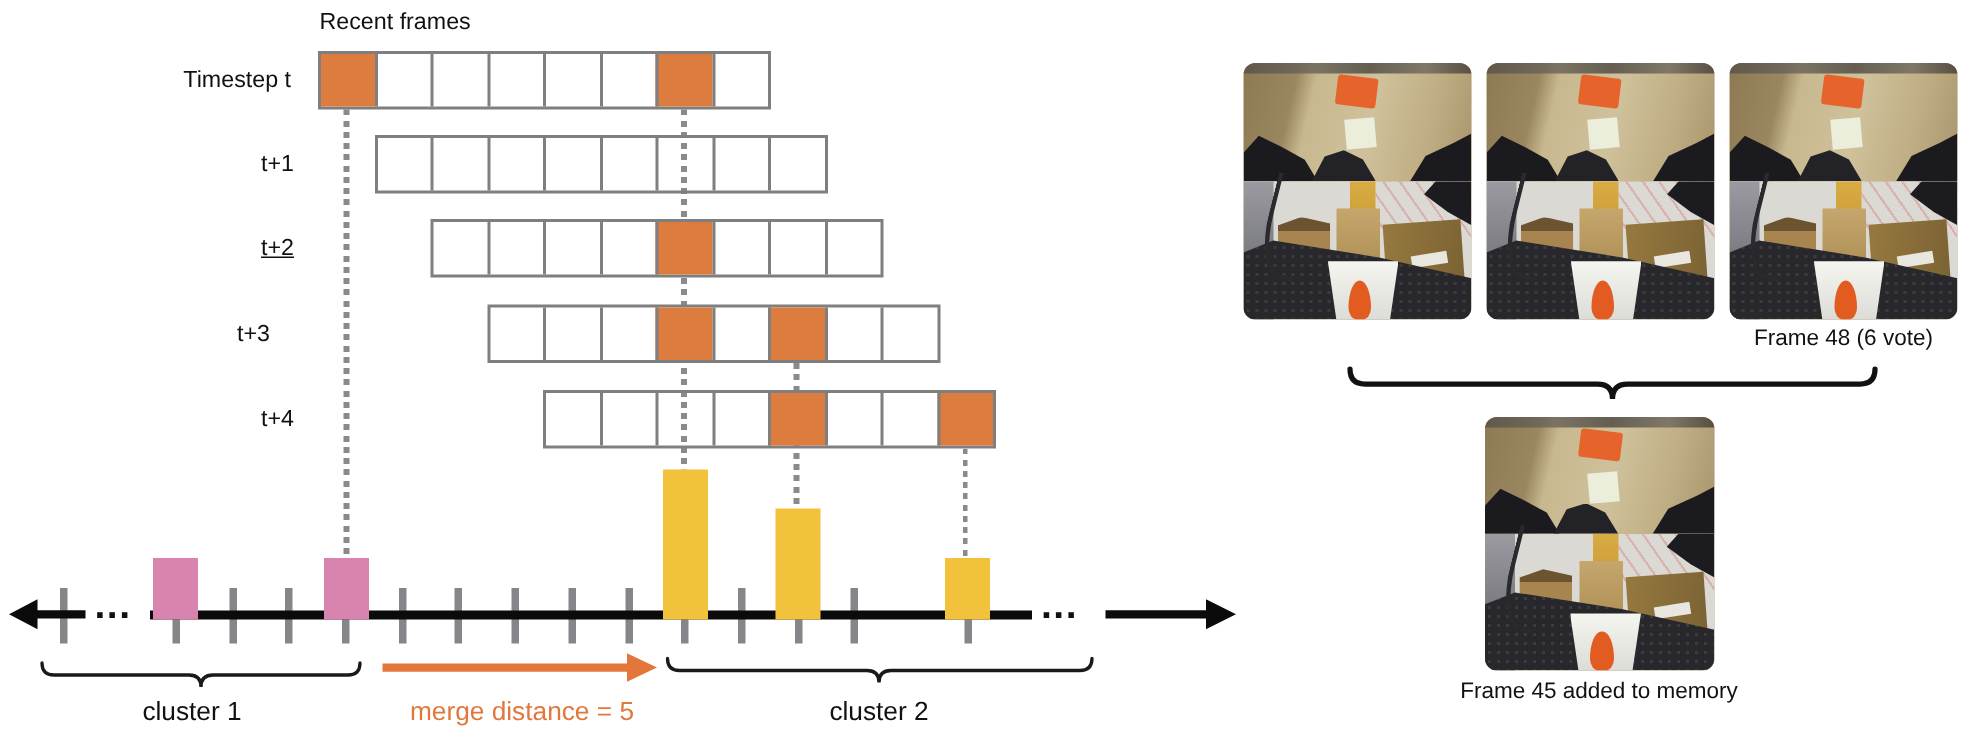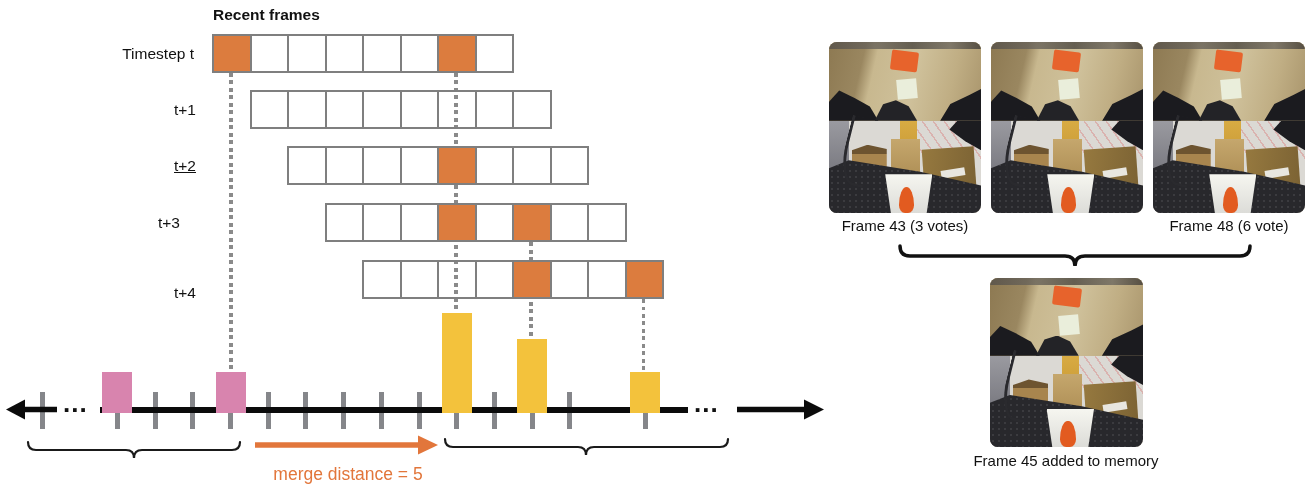--- a/index.html
+++ b/index.html
@@ -63,21 +63,21 @@
       clip-path:polygon(100% 0,100% 100%,60% 70%,20% 30%,40% 0);}
   .sc-cable{left:10%;top:-4%;width:16%;height:72%;border-left:3px solid #2a2a2e;
       border-bottom:3px solid #2a2a2e;border-bottom-left-radius:60%;transform:rotate(14deg);}
   svg.overlay{position:absolute;left:0;top:0;z-index:5;pointer-events:none;}
 </style>
 </head>
 <body>
 
 <div id="canvas">
 
-  <div class="lbl" style="left:213px;top:6px;font-size:15.5px;font-weight:700;">Recent frames</div>
+  <div class="lbl" style="left:213px;top:6px;font-size:15.5px;font-weight:400;">Recent frames</div>
 
   <div id="rows-layer" class="abs">
       <div class="row-label" style="left: 88px; top: 34px; width: 106px; line-height: 39px;">Timestep t</div>
       <div class="frame-row" style="left: 212px; top: 34px; width: 302px; height: 39px;">
         <div class="frame-cell" style="background: rgb(220, 124, 62);"></div>
         <div class="frame-cell"></div>
         <div class="frame-cell"></div>
         <div class="frame-cell"></div>
         <div class="frame-cell"></div>
         <div class="frame-cell"></div>
@@ -110,21 +110,21 @@
       <div class="frame-row" style="left: 324.5px; top: 203px; width: 302px; height: 39px;">
         <div class="frame-cell"></div>
         <div class="frame-cell"></div>
         <div class="frame-cell"></div>
         <div class="frame-cell" style="background: rgb(220, 124, 62);"></div>
         <div class="frame-cell"></div>
         <div class="frame-cell" style="background: rgb(220, 124, 62);"></div>
         <div class="frame-cell"></div>
         <div class="frame-cell"></div>
       </div>
-      <div class="row-label" style="left: 90px; top: 273px; width: 106px; line-height: 39px;">t+4</div>
+      <div class="row-label" style="left: 90px; top: 260px; width: 106px; line-height: 39px;">t+4</div>
       <div class="frame-row" style="left: 362px; top: 260px; width: 302px; height: 39px;">
         <div class="frame-cell"></div>
         <div class="frame-cell"></div>
         <div class="frame-cell"></div>
         <div class="frame-cell"></div>
         <div class="frame-cell" style="background: rgb(220, 124, 62);"></div>
         <div class="frame-cell"></div>
         <div class="frame-cell"></div>
         <div class="frame-cell" style="background: rgb(220, 124, 62);"></div>
       </div>
@@ -153,21 +153,23 @@
       <div class="tl-bar" style="left: 102.4px; top: 372px; height: 41px; background: rgb(216, 132, 174);"></div>
       <div class="tl-bar" style="left: 215.5px; top: 372px; height: 41px; background: rgb(216, 132, 174);"></div>
       <div class="tl-bar" style="left: 441.7px; top: 313px; height: 100px; background: rgb(243, 194, 60);"></div>
       <div class="tl-bar" style="left: 517.1px; top: 339px; height: 74px; background: rgb(243, 194, 60);"></div>
       <div class="tl-bar" style="left: 630.2px; top: 372px; height: 41px; background: rgb(243, 194, 60);"></div>
     </div>
 
   <div class="ellipsis" style="left:63px;top:388px;">...</div>
   <div class="ellipsis" style="left:694px;top:388px;">...</div>
 
+  <div class="annot" style="left:48px;top:464px;width:160px;">cluster 1</div>
   <div class="annot" style="left:248px;top:464px;width:200px;color:#E2763B;">merge distance = 5</div>
+  <div class="annot" style="left:506px;top:464px;width:160px;">cluster 2</div>
 
   <div class="scene" style="left:829px;top:42px;width:152px;height:171px;">
   <div class="sc sc-top">
     <div class="sc sc-glare"></div>
     <div class="sc sc-orange"></div>
     <div class="sc sc-note"></div>
     <div class="sc sc-grip-l"></div>
     <div class="sc sc-grip-r"></div>
     <div class="sc sc-grip-c"></div>
   </div>
@@ -231,21 +233,20 @@
     <div class="sc sc-box3"></div>
     <div class="sc sc-boxlabel"></div>
     <div class="sc sc-table"></div>
     <div class="sc sc-cable"></div>
     <div class="sc sc-bin"></div>
     <div class="sc sc-cone"></div>
     <div class="sc sc-arm2"></div>
   </div>
 </div>
 
-  <div class="caption" style="left:820px;top:217px;width:170px;">Frame 43 (3 votes)</div>
   <div class="caption" style="left:1144px;top:217px;width:170px;">Frame 48 (6 vote)</div>
 
   <div class="scene" style="left:990px;top:278px;width:153px;height:169px;">
   <div class="sc sc-top">
     <div class="sc sc-glare"></div>
     <div class="sc sc-orange"></div>
     <div class="sc sc-note"></div>
     <div class="sc sc-grip-l"></div>
     <div class="sc sc-grip-r"></div>
     <div class="sc sc-grip-c"></div>

